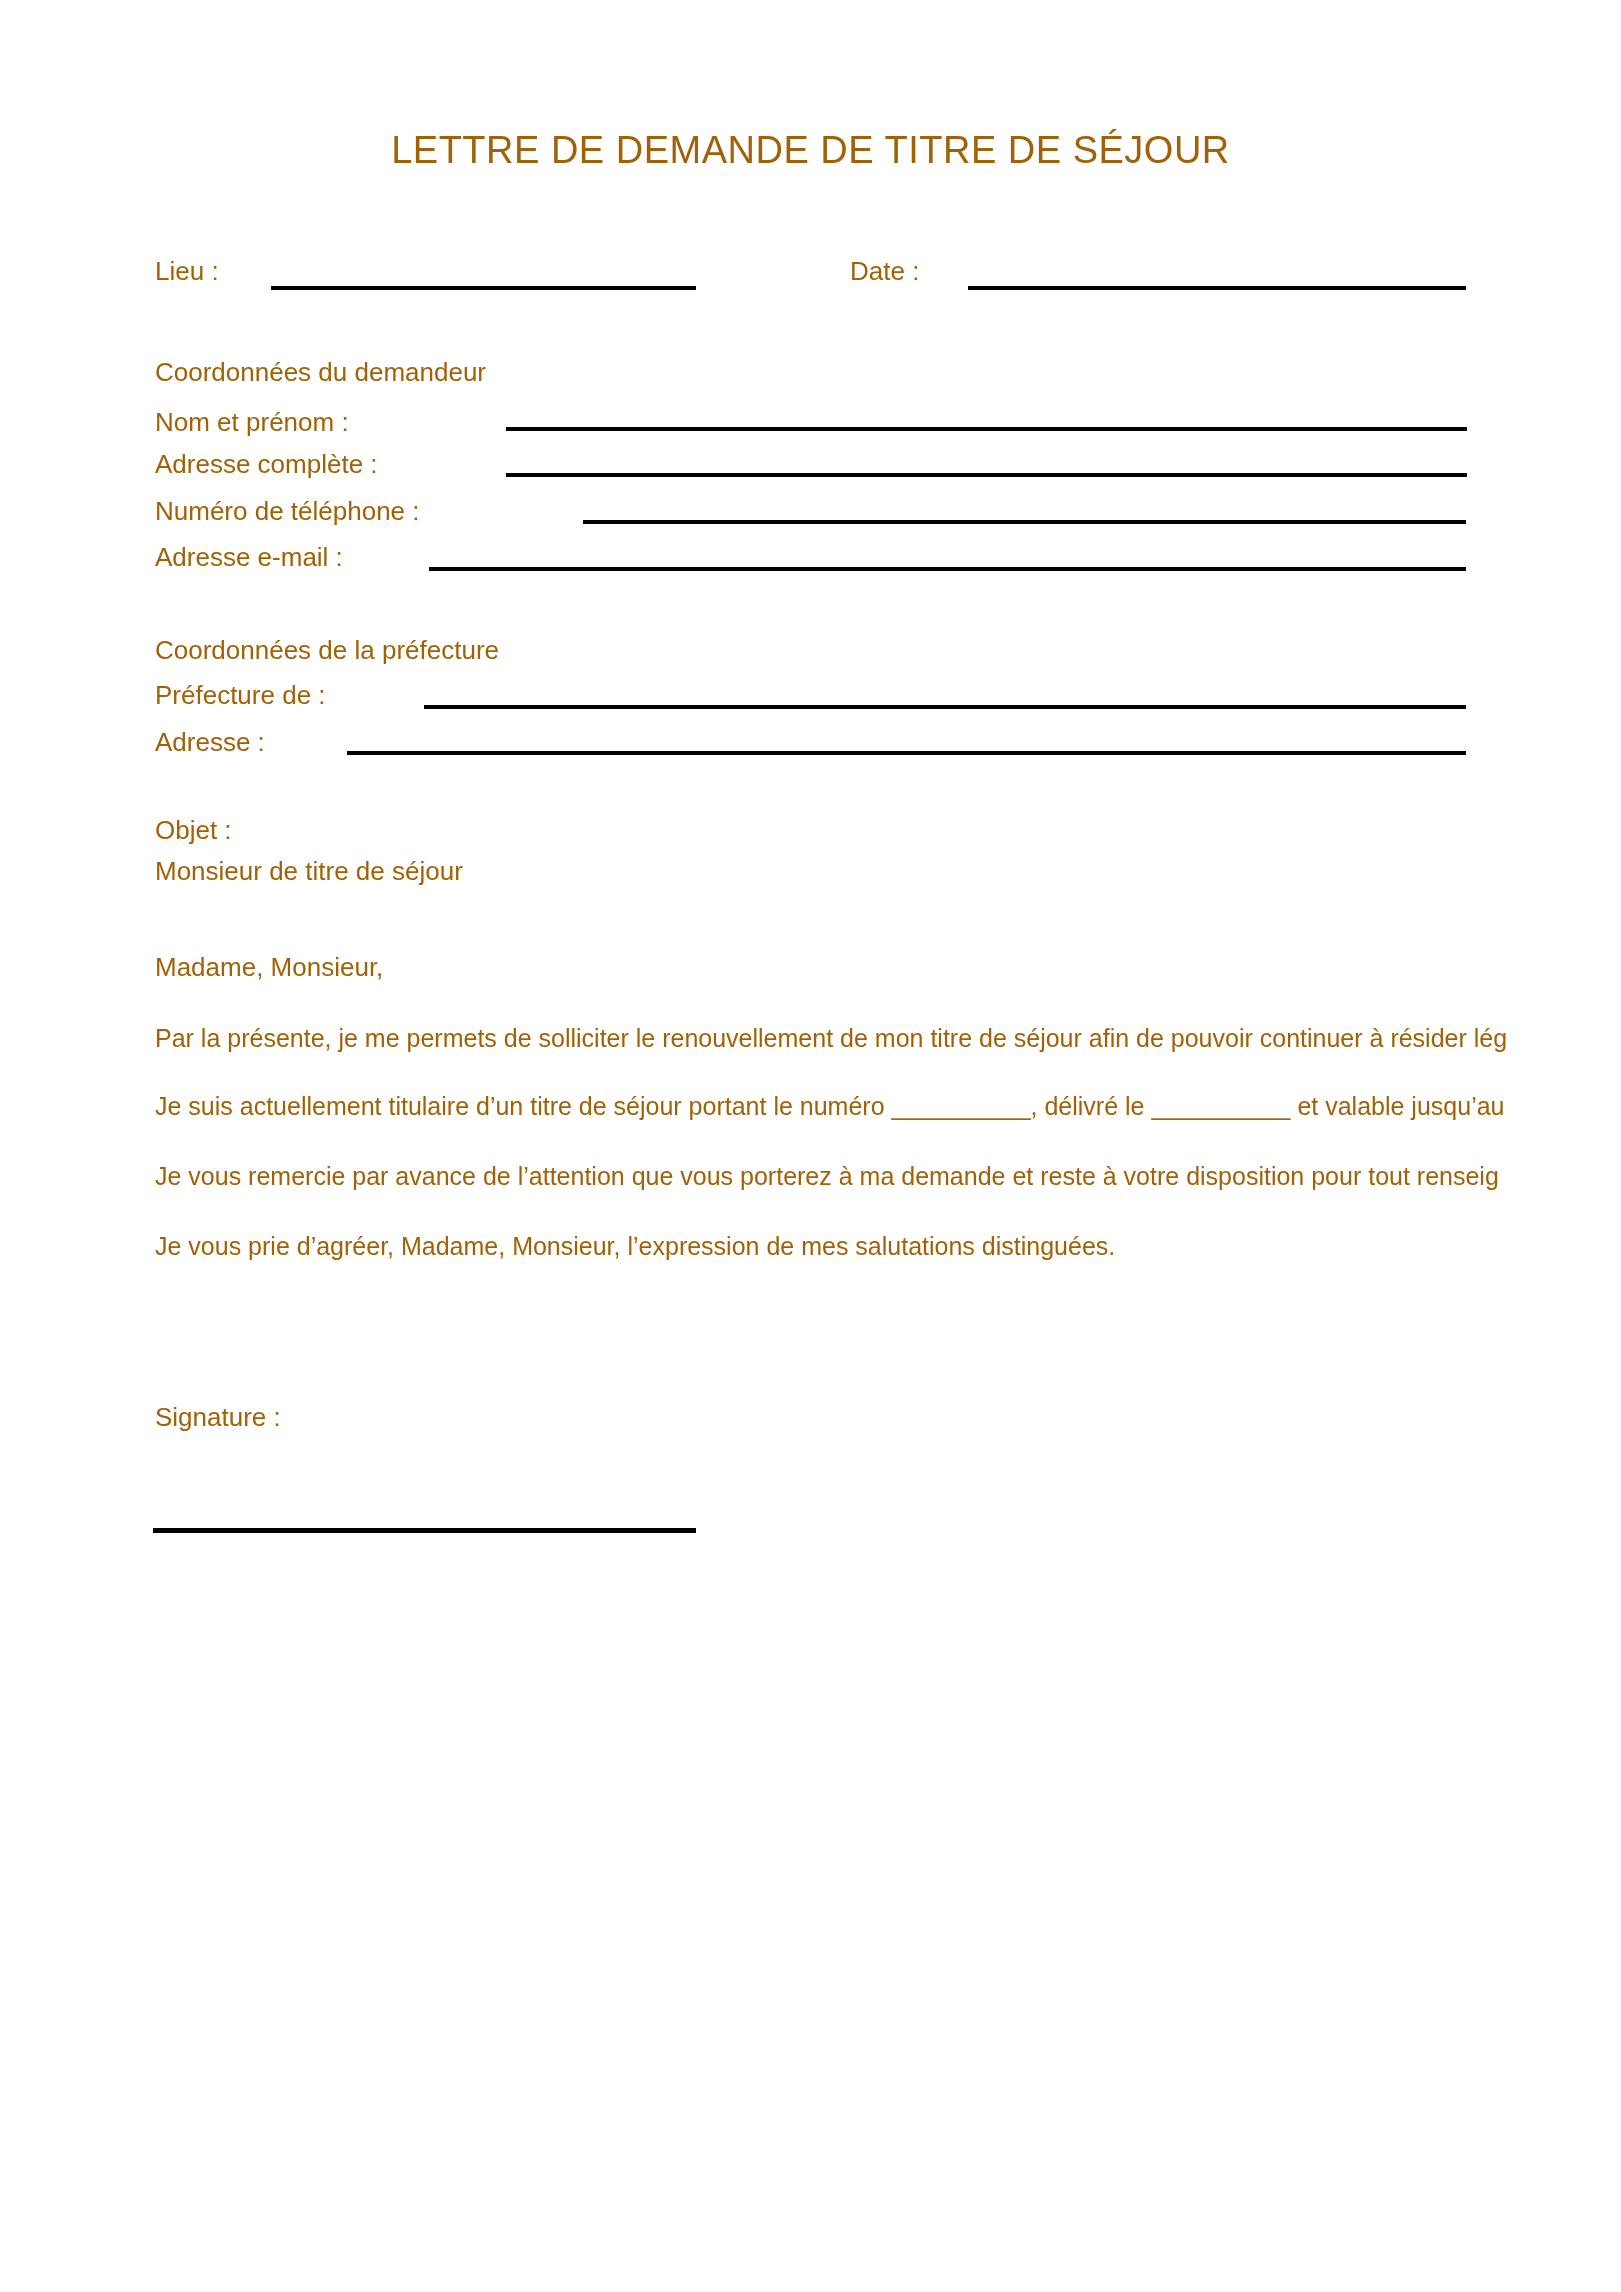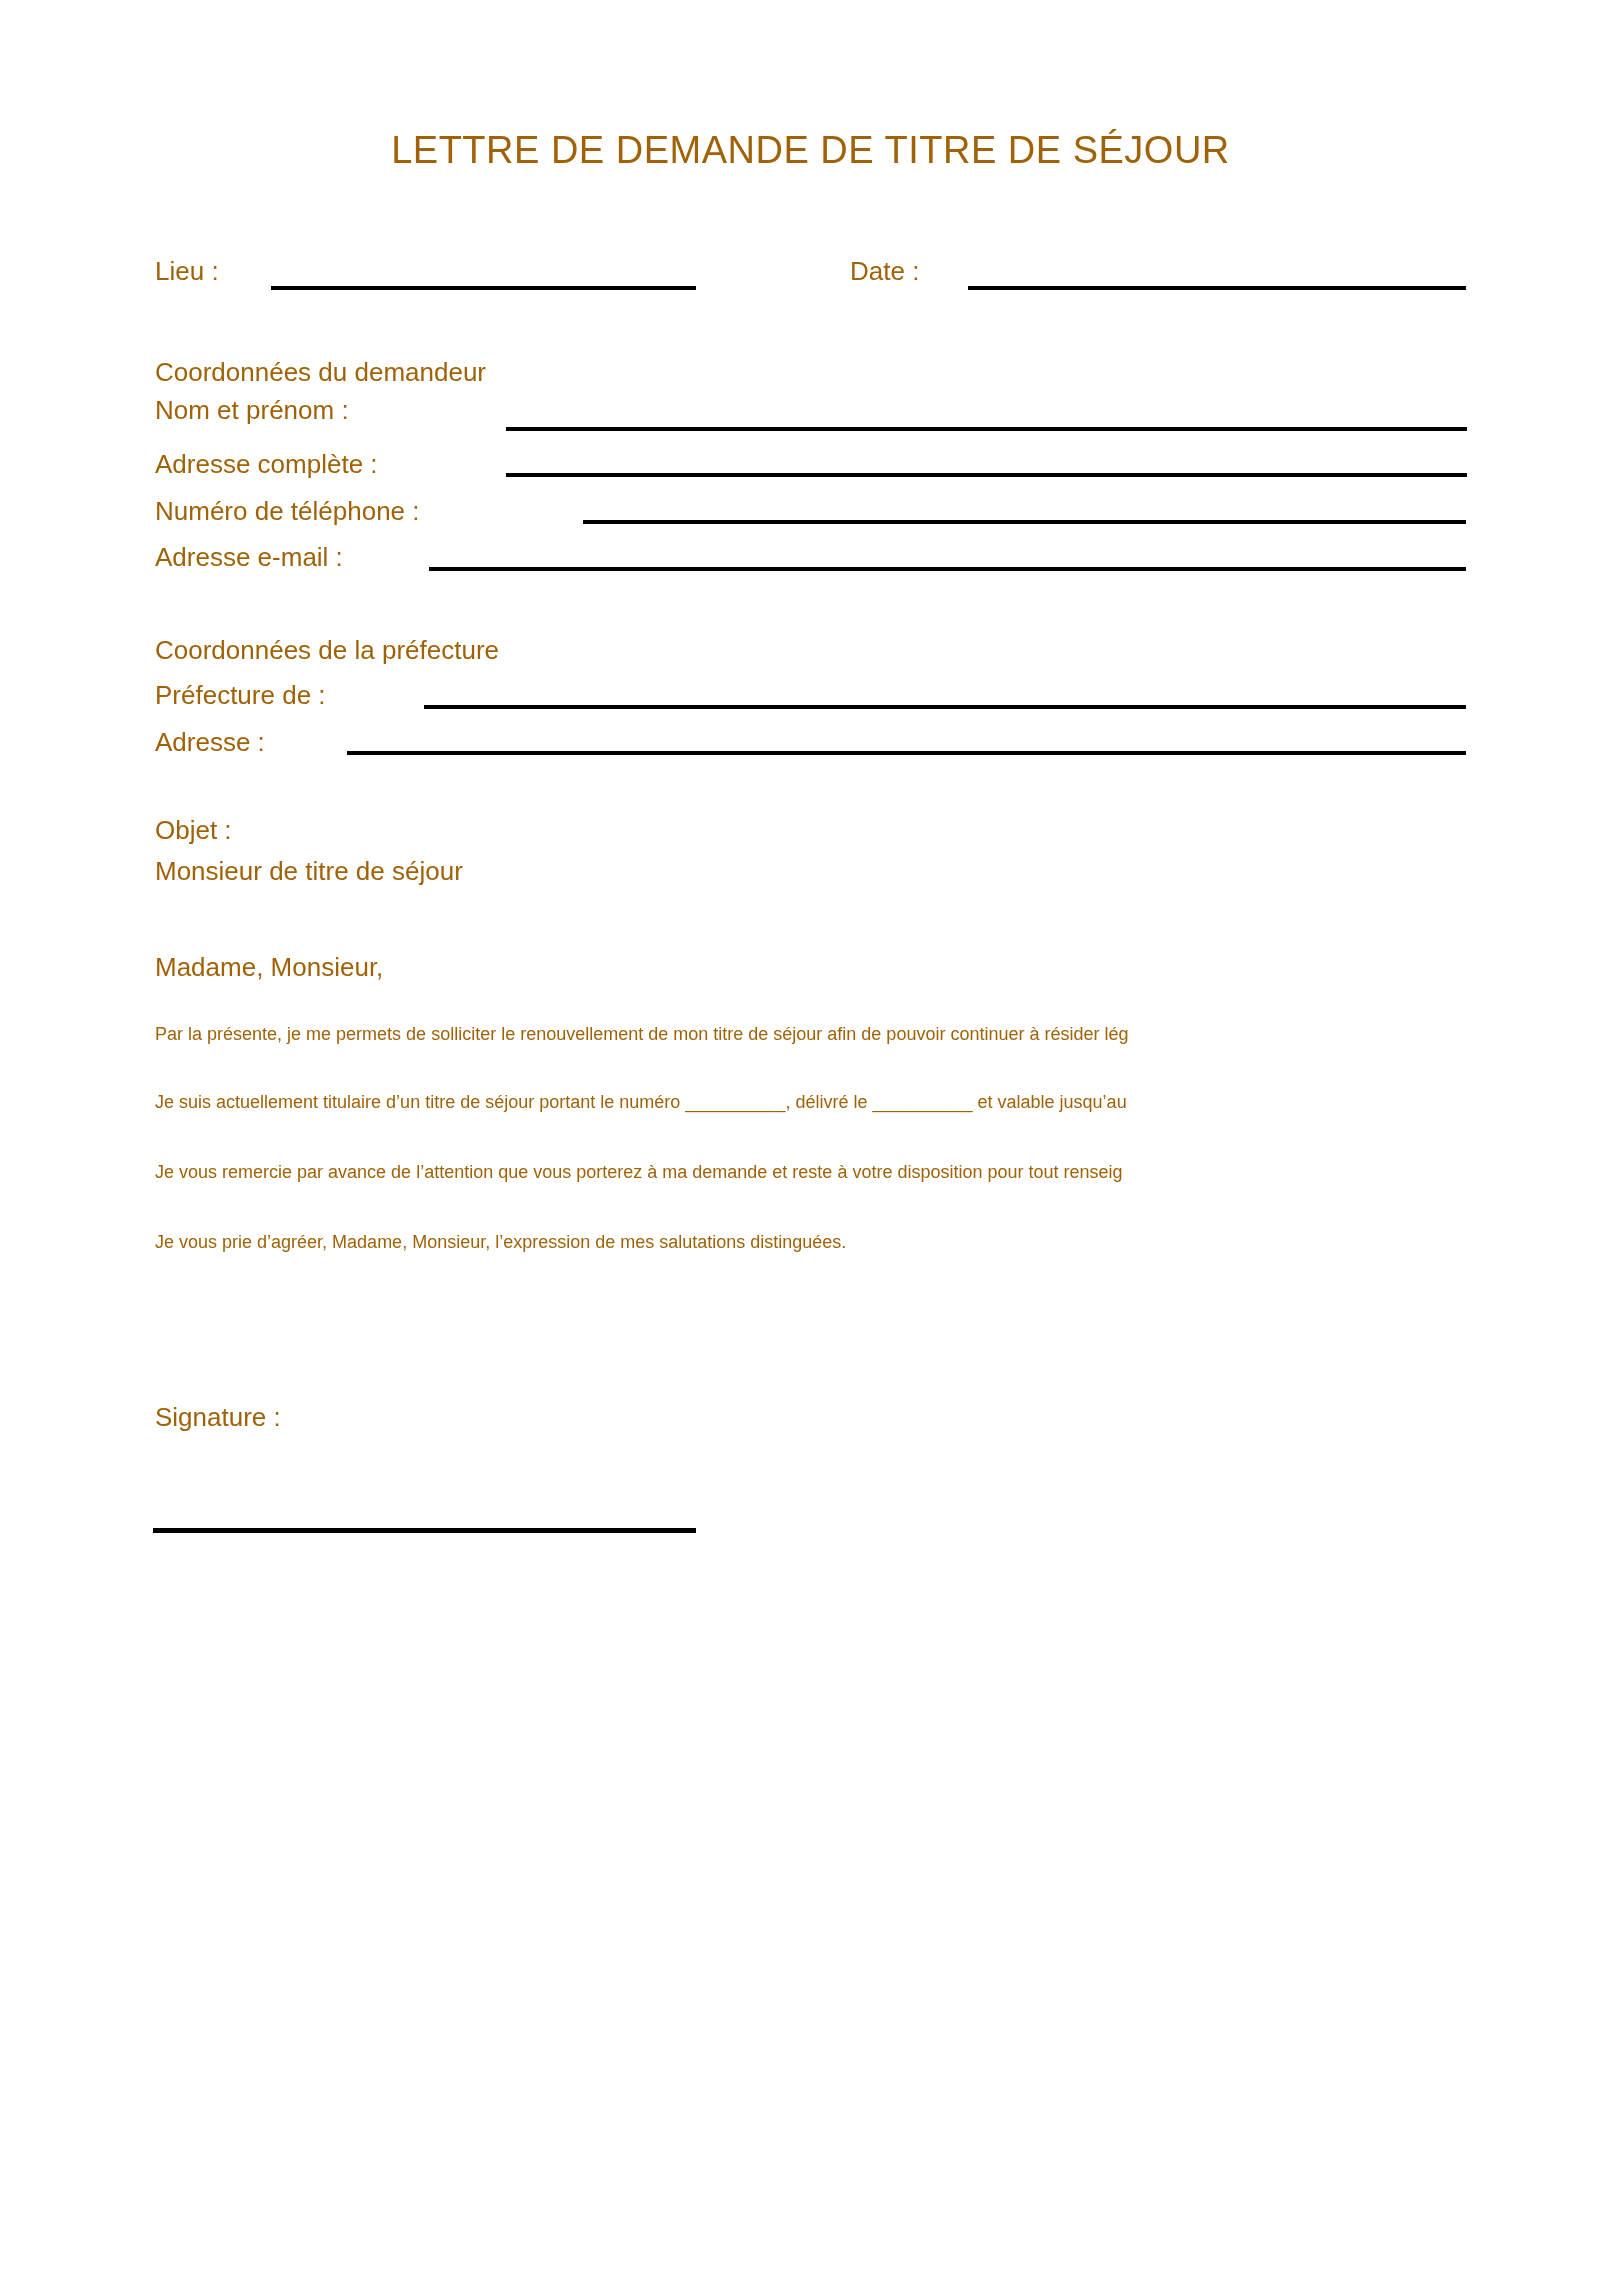--- a/index.html
+++ b/index.html
@@ -31,21 +31,21 @@
   .lbl {
     position: absolute;
     font-size: 26px;
     line-height: 1.15;
     white-space: nowrap;
   }
   .para {
     position: absolute;
     left: 155px;
     right: 0;
-    font-size: 18px;
+    font-size: 25px;
     line-height: 1.15;
     white-space: nowrap;
     overflow: hidden;
   }
   .fill-line {
     position: absolute;
     height: 3.9px;
     background: #000000;
   }
   .sig-line {
@@ -61,21 +61,21 @@
 
   <div class="title">LETTRE DE DEMANDE DE TITRE DE SÉJOUR</div>
 
   <div class="lbl" style="top:245px; left:155px;">Lieu :</div>
   <div class="fill-line" style="top:274px; left:271px; width:425px;"></div>
   <div class="lbl" style="top:245px; left:850px;">Date :</div>
   <div class="fill-line" style="top:274px; left:968px; width:498px;"></div>
 
   <div class="lbl" style="top:346px; left:155px;">Coordonnées du demandeur</div>
 
-  <div class="lbl" style="top:384px; left:155px;">Nom et prénom :</div>
+  <div class="lbl" style="top:396px; left:155px;">Nom et prénom :</div>
   <div class="fill-line" style="top:415px; left:506px; width:961px;"></div>
 
   <div class="lbl" style="top:438px; left:155px;">Adresse complète :</div>
   <div class="fill-line" style="top:461px; left:506px; width:961px;"></div>
 
   <div class="lbl" style="top:485px; left:155px;">Numéro de téléphone :</div>
   <div class="fill-line" style="top:508px; left:583px; width:883px;"></div>
 
   <div class="lbl" style="top:531px; left:155px;">Adresse e-mail :</div>
   <div class="fill-line" style="top:555px; left:429px; width:1037px;"></div>

